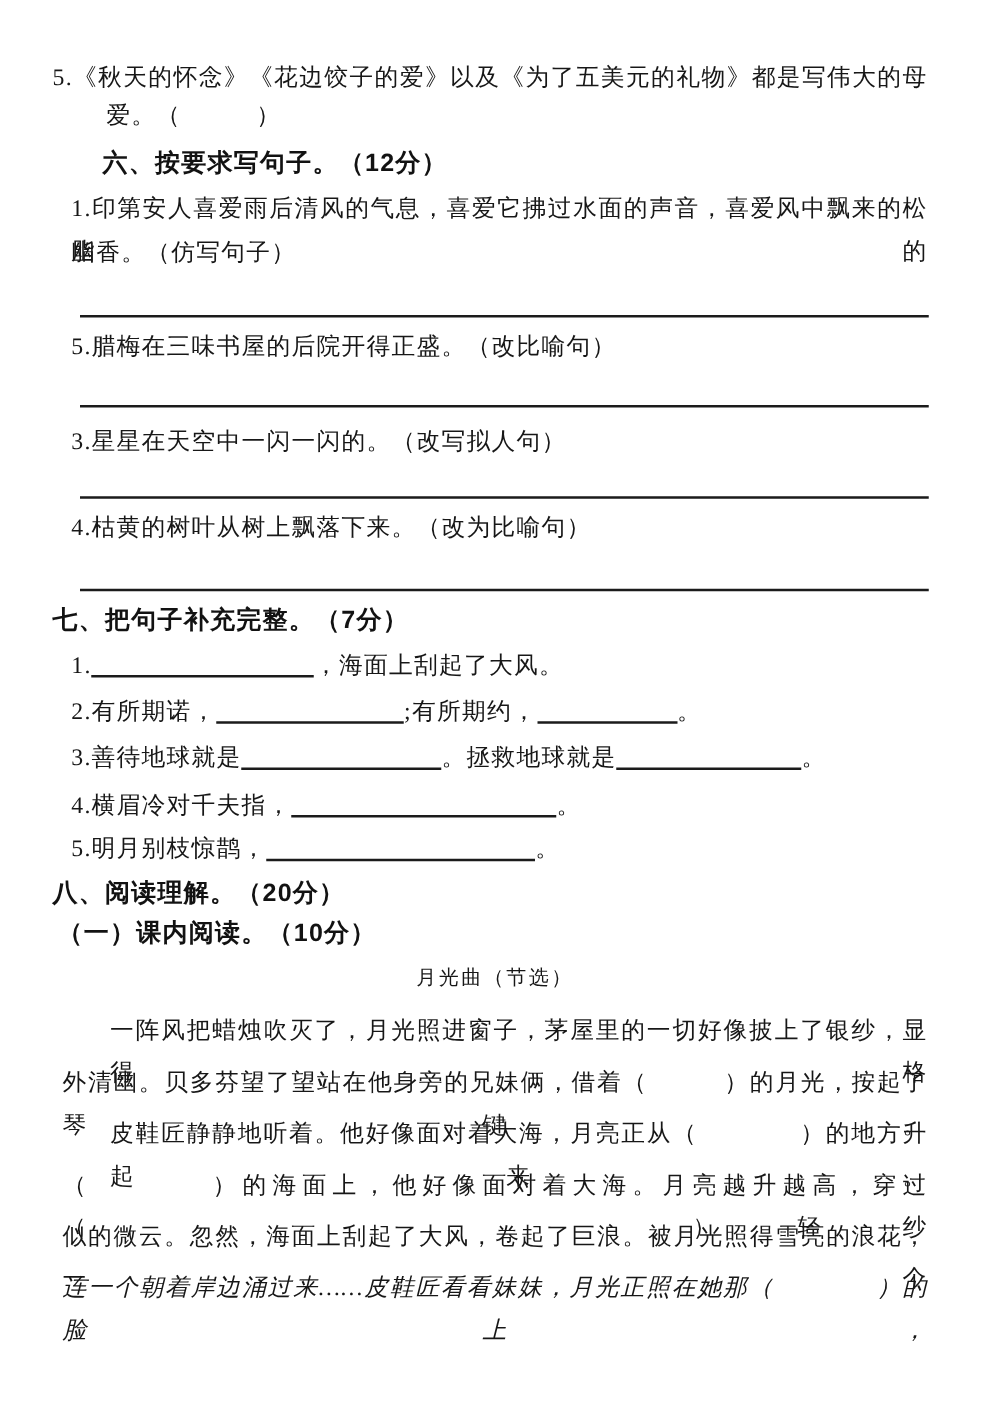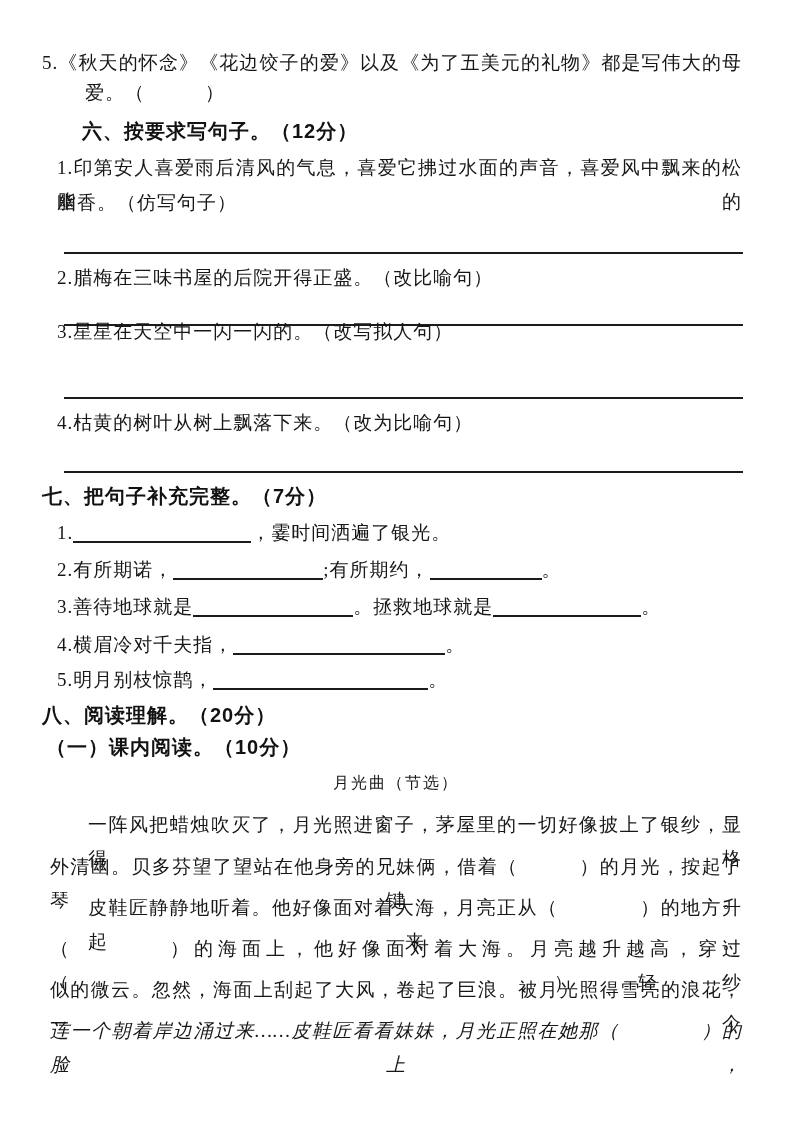--- a/index.html
+++ b/index.html
@@ -42,33 +42,33 @@
 
 <div class="line just" style="top:46px;left:42px;">5.《秋天的怀念》《花边饺子的爱》以及《为了五美元的礼物》都是写伟大的母</div>
 <div class="line" style="top:76px;left:85px;">爱。（　　　）</div>
 
 <div class="hdr" style="top:115px;left:42px;margin-left:40px;">六、按要求写句子。（12分）</div>
 
 <div class="line just" style="top:151px;left:57px;">1.印第安人喜爱雨后清风的气息，喜爱它拂过水面的声音，喜爱风中飘来的松脂的</div>
 <div class="line" style="top:186px;left:57px;">幽香。（仿写句子）</div>
 <div class="ansline" style="top:252px;"></div>
 
-<div class="line" style="top:261px;left:57px;">2.腊梅在三味书屋的后院开得正盛。（改比喻句）</div>
+<div class="line" style="top:261px;left:57px;">5.腊梅在三味书屋的后院开得正盛。（改比喻句）</div>
 <div class="ansline" style="top:324px;"></div>
 
-<div class="line" style="top:315px;left:57px;">3.星星在天空中一闪一闪的。（改写拟人句）</div>
+<div class="line" style="top:337px;left:57px;">3.星星在天空中一闪一闪的。（改写拟人句）</div>
 <div class="ansline" style="top:397px;"></div>
 
 <div class="line" style="top:406px;left:57px;">4.枯黄的树叶从树上飘落下来。（改为比喻句）</div>
 <div class="ansline" style="top:471px;"></div>
 
 <div class="hdr" style="top:480px;left:42px;">七、把句子补充完整。（7分）</div>
 
 <div class="line" style="top:516px;left:57px;">
-  <span>1.</span><span class="blank w178"></span><span>，霎时间洒遍了银光。</span>
+  <span>1.</span><span class="blank w178"></span><span>，海面上刮起了大风。</span>
 </div>
 
 <div class="line" style="top:553px;left:57px;">
   <span>2.有所期诺，</span><span class="blank w150"></span><span>;有所期约，</span><span class="blank w112"></span><span>。</span>
 </div>
 
 <div class="line" style="top:590px;left:57px;">
   <span>3.善待地球就是</span><span class="blank w160"></span><span>。拯救地球就是</span><span class="blank w148"></span><span>。</span>
 </div>
 

